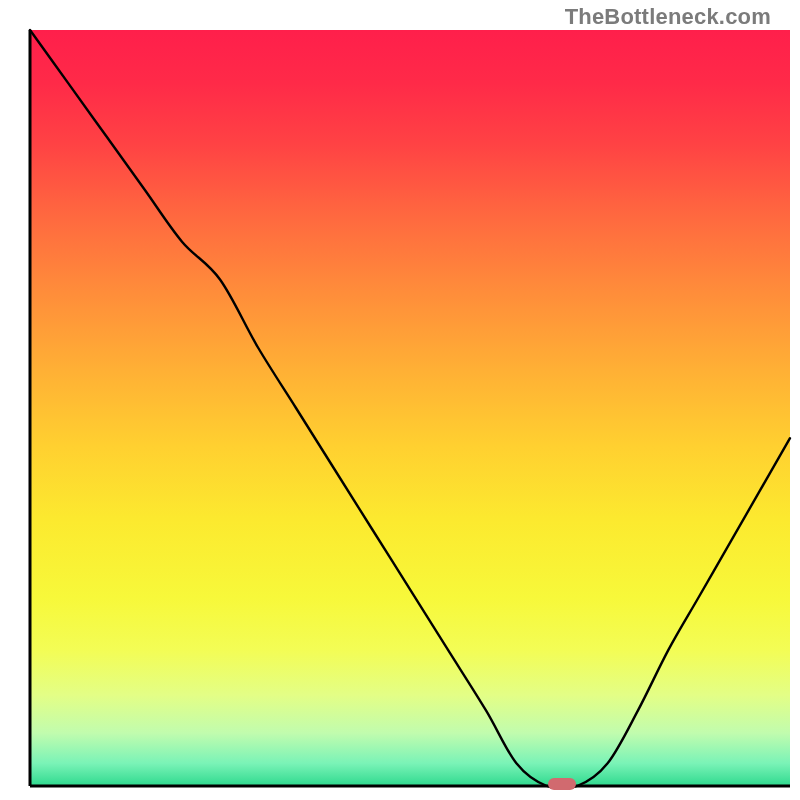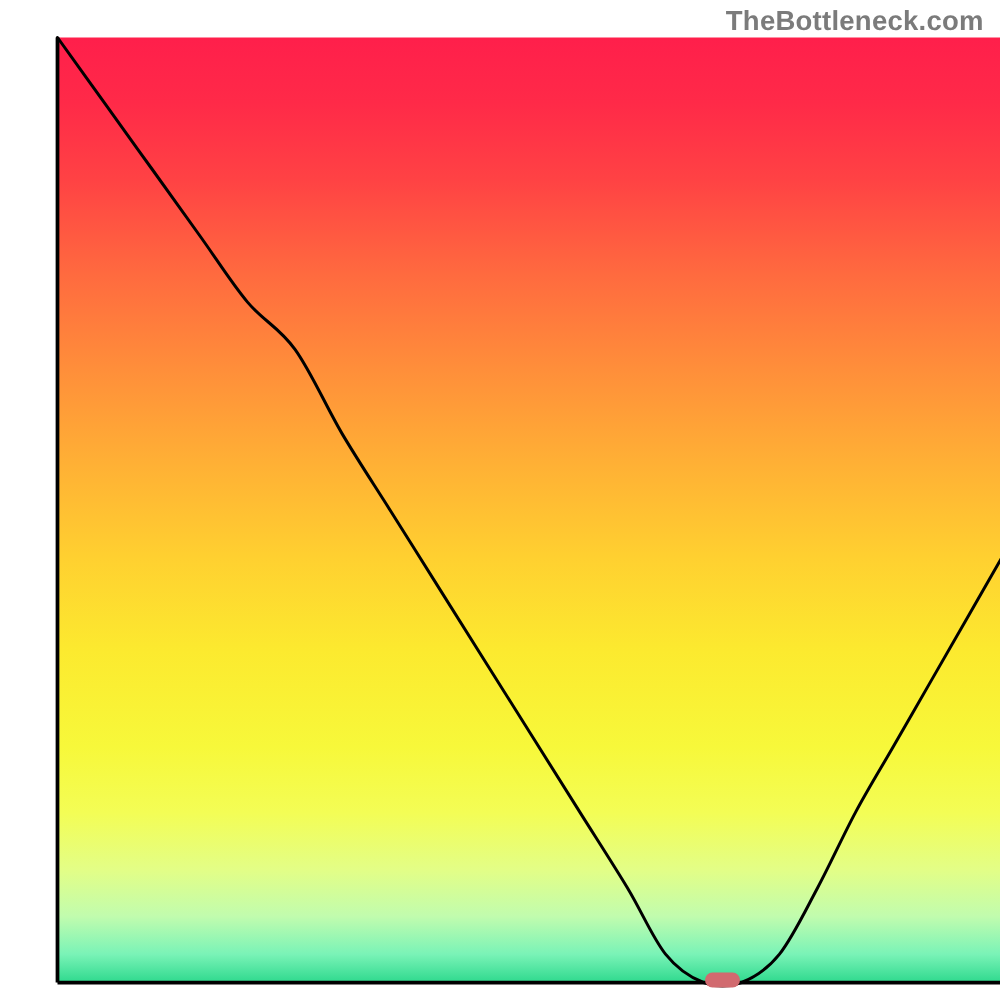--- a/index.html
+++ b/index.html
@@ -8,21 +8,20 @@
     width: 800px;
     height: 800px;
     background: #ffffff;
     font-family: Arial, Helvetica, sans-serif;
     overflow: hidden;
   }
   .stage {
     position: relative;
     width: 783px;
     height: 800px;
-    margin-left: 16px;
   }
   .watermark {
     position: absolute;
     top: 4px;
     right: 12px;
     font-size: 22px;
     font-weight: 600;
     color: #7b7b7b;
     letter-spacing: 0.2px;
     user-select: none;

